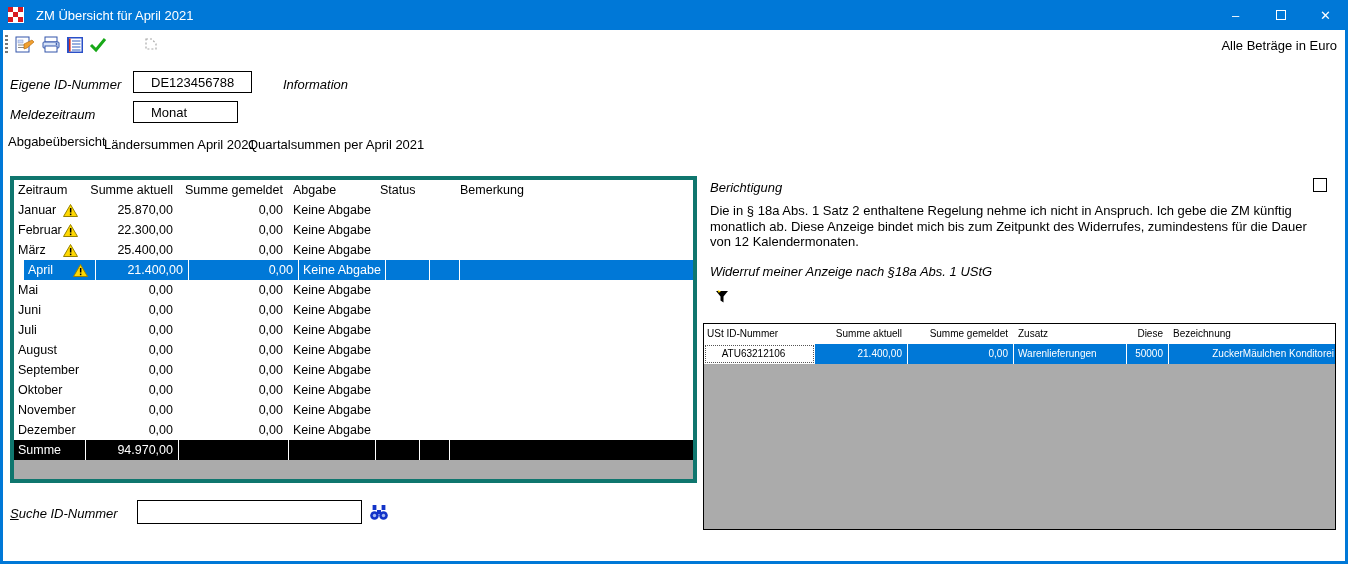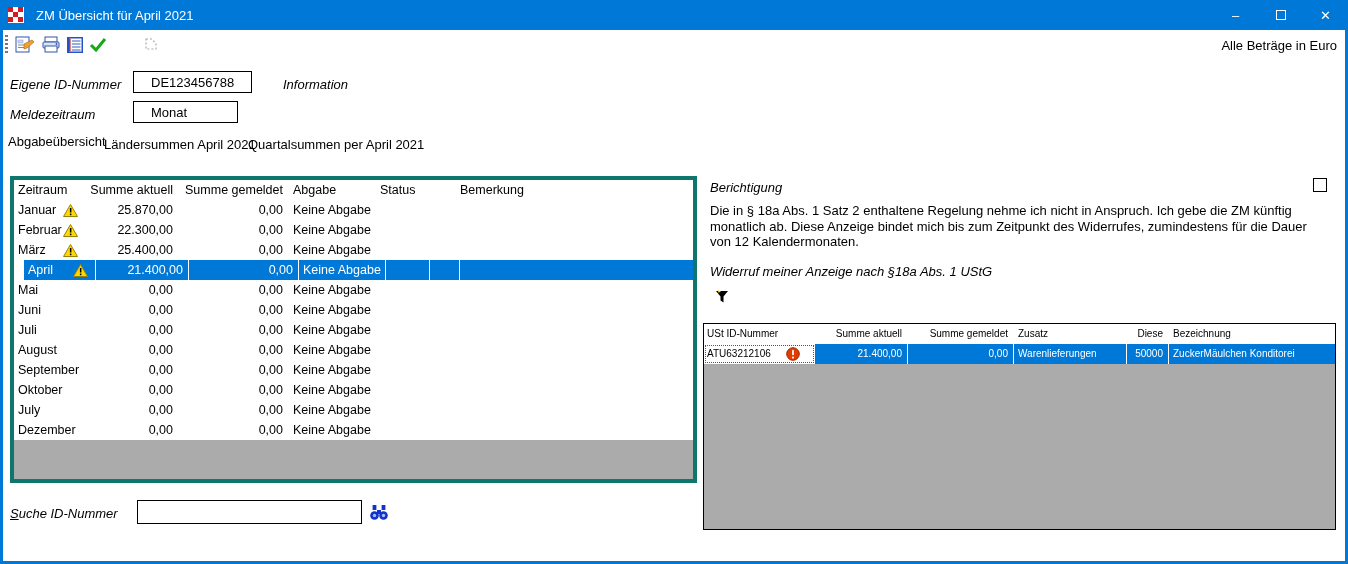--- a/index.html
+++ b/index.html
@@ -66,22 +66,22 @@
   
   .rtable { position:absolute; left:703px; top:323px; width:633px; height:207px; border:1px solid #000; background:#fff; font-size:10px; display:flex; flex-direction:column; }
   .rt-row { display:flex; height:20px; line-height:20px; flex:0 0 20px; }
   .rt-c0 { width:111px; padding-left:3px; display:flex; align-items:center; justify-content:space-between; }
   .rt-c1 { width:93px;  text-align:right; padding-right:5px; }
   .rt-c2 { width:106px; text-align:right; padding-right:5px; }
   .rt-c3 { width:113px; padding-left:4px; }
   .rt-c4 { width:42px;  text-align:right; padding-right:5px; }
   .rt-c5 { flex:1; padding-left:4px; }
   .rt-row.sel { background:#0078D7; color:#fff; }
-  .rt-row.sel .cell { border-right-color:#fff; }
-  .rt-row.sel .rt-c5 { border-right-color:transparent; }
+  .rt-row.sel .cell { border-right-color:#fff;flex-direction:column; }
+  .rt-row.sel .rt-c5 { border-right-color:transparent;text-align:right; }
   .rt-c0.focus { background:#fff; color:#000; outline:1px dotted #555; outline-offset:-2px; padding-right:14px; }
   .rt-filler { flex:1; background:#ABABAB; }
   .alert { display:inline-flex; line-height:0; }
   u { text-decoration:underline; }
 </style>
 </head>
 <body>
 
 <div class="window">
   <div class="frame-left"></div>
@@ -320,21 +320,21 @@
       <div class="cell lt-c1">0,00</div>
       <div class="cell lt-c2">0,00</div>
       <div class="cell lt-c3">Keine Abgabe</div>
       <div class="cell lt-c4"></div>
         <div class="cell lt-c5"></div>
         <div class="cell lt-c6"></div>
     </div>
 
     <div class="lt-row">
       <div class="cell lt-c0">
-          <span>July</span>
+          <span>November</span>
         </div>
       <div class="cell lt-c1">0,00</div>
       <div class="cell lt-c2">0,00</div>
       <div class="cell lt-c3">Keine Abgabe</div>
       <div class="cell lt-c4"></div>
         <div class="cell lt-c5"></div>
         <div class="cell lt-c6"></div>
     </div>
 
     <div class="lt-row">
@@ -342,20 +342,31 @@
           <span>Dezember</span>
         </div>
       <div class="cell lt-c1">0,00</div>
       <div class="cell lt-c2">0,00</div>
       <div class="cell lt-c3">Keine Abgabe</div>
       <div class="cell lt-c4"></div>
         <div class="cell lt-c5"></div>
         <div class="cell lt-c6"></div>
     </div>
 
+    <div class="lt-row summe">
+      <div class="cell lt-c0">
+          <span>Summe</span>
+        </div>
+      <div class="cell lt-c1">94.970,00</div>
+      <div class="cell lt-c2"></div>
+      <div class="cell lt-c3"></div>
+      <div class="cell lt-c4"></div>
+        <div class="cell lt-c5"></div>
+        <div class="cell lt-c6"></div>
+    </div>
     <div class="lt-filler"></div>
   </div>
 
   <span class="lbl" style="left:10px; top:506px"><u>S</u><span>uche ID-Nummer</span></span>
   <input class="tinput" style="left: 137px; top: 500px; width: 225px; height: 24px;" value="">
   <div class="binoc-btn">
     <svg width="20" height="17" viewBox="0 0 20 17">
       <rect x="3.6" y="1" width="3.8" height="5" fill="#1334C8"></rect>
       <rect x="12.6" y="1" width="3.8" height="5" fill="#1334C8"></rect>
       <rect x="8" y="6" width="4" height="4" fill="#1334C8"></rect>

